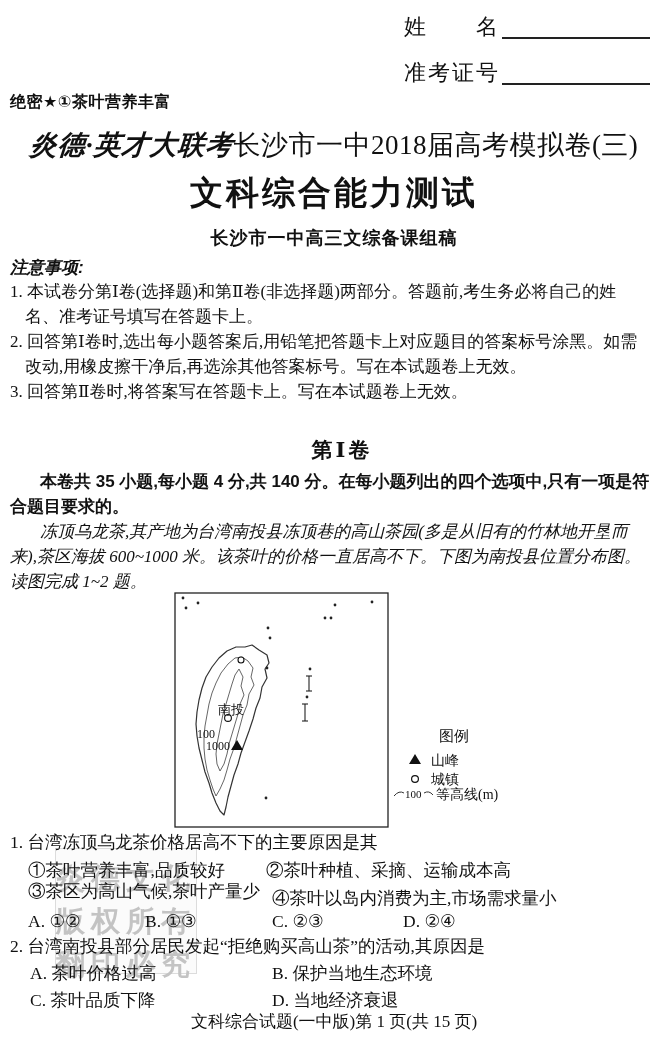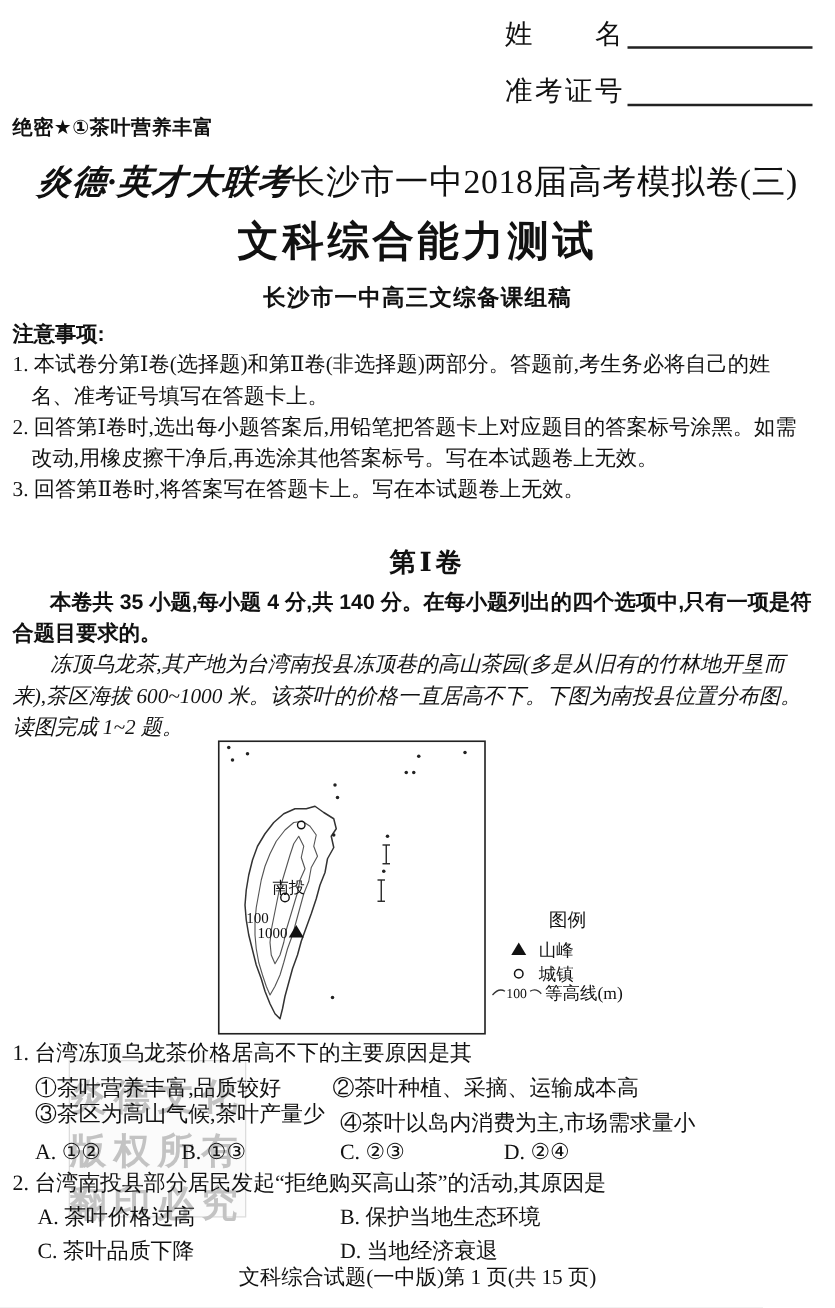--- a/index.html
+++ b/index.html
@@ -23,21 +23,21 @@
 
   .secrecy { font-size: 16px; font-weight: bold; letter-spacing: 0.5px; }
 
   .title-line { width: 100%; text-align: center; font-size: 27px; white-space: nowrap; }
   .title-script { font-weight: bold; font-style: italic; display: inline-block; transform: skewX(-4deg); letter-spacing: 1px; }
   .title-rest { font-weight: normal; letter-spacing: 0.5px; }
 
   .main-title { width: 100%; text-align: center; font-size: 33px; font-weight: bold; letter-spacing: 3px; }
   .subtitle { width: 100%; text-align: center; font-size: 18px; font-weight: bold; letter-spacing: 1px; }
 
-  .notes-heading { font-size: 17px; font-weight: bold; }
+  .notes-heading { font-size: 17px; font-weight: bold; font-style: italic; }
   .notes { font-size: 17px; line-height: 25px; width: 652px; }
   .note-line-first { padding-left: 0; }
   .note-line-wrap { padding-left: 15px; }
 
   .section-title { width: 100%; text-align: center; font-size: 21px; font-weight: bold; letter-spacing: 3px; }
 
   .intro { font-size: 17px; line-height: 25px; font-weight: bold; width: 652px; font-family: "Liberation Sans", "DejaVu Sans", sans-serif; }
   .indent { padding-left: 30px; }
 
   .passage { font-size: 17px; line-height: 25px; font-style: italic; width: 652px; }

